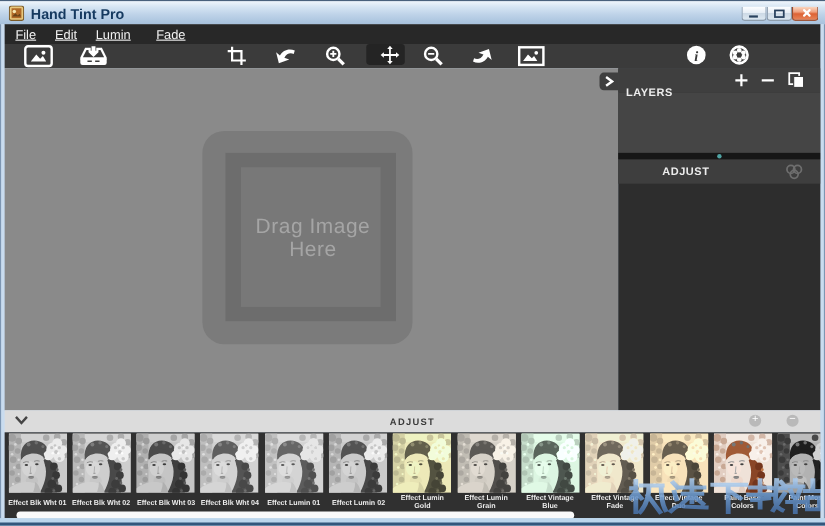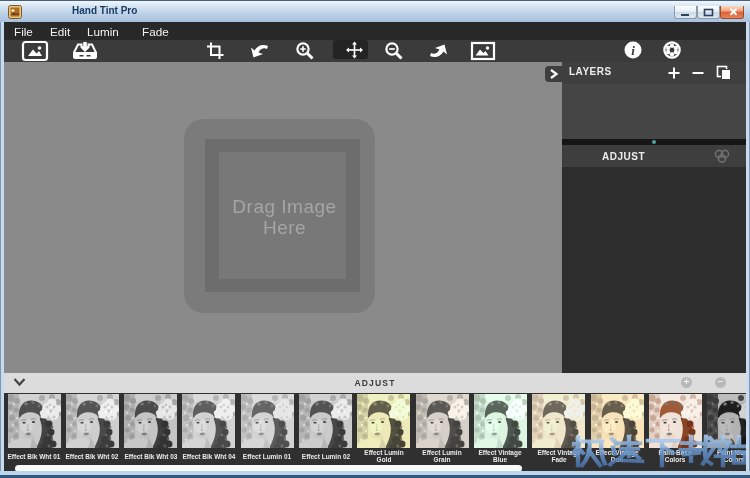--- a/index.html
+++ b/index.html
@@ -3,35 +3,35 @@
 <meta charset="utf-8">
 <style>
   html,body{margin:0;padding:0;}
   body{width:750px;height:478px;position:relative;overflow:hidden;
        font-family:"Liberation Sans",sans-serif;background:#c9dcef;}
   .abs{position:absolute;}
   
   #titlebar{left:0;top:0;width:750px;height:22px;
     background:linear-gradient(#f0f6fc 0%,#d6e5f3 25%,#bdd2e8 60%,#a7c1dc 100%);
     border-top:1px solid #49617c;box-sizing:border-box;}
-  #apptitle{left:28px;top:4.5px;font-size:10px;color:#15395f;font-weight:bold;margin-left:44px;}
+  #apptitle{left:28px;top:4.5px;font-size:13px;color:#15395f;font-weight:bold;}
   
   .wbtn{top:6px;height:13px;border:1px solid #8b99a8;border-top:none;
     border-radius:0 0 3px 3px;box-sizing:border-box;
     background:linear-gradient(#fdfeff 0%,#e8eff6 45%,#ccd9e5 50%,#dde8f1 100%);}
   #btn-close{left:720px;width:24px;
     background:linear-gradient(#fbd9c3 0%,#f0a280 40%,#dd6234 55%,#e8855a 100%);
     border-color:#9c4b2b;}
   
   #frame-l{left:0;top:22px;width:4px;height:453px;background:#c9dcef;border-left:1px solid #7d96b2;box-sizing:border-box;z-index:50;}
   #frame-r{left:746px;top:22px;width:4px;height:453px;background:#c9dcef;border-right:1px solid #7d96b2;box-sizing:border-box;z-index:50;}
   #frame-b{left:0;top:471px;width:750px;height:7px;background:#bcd6ec;border-bottom:3px solid #33567c;box-sizing:border-box;z-index:50;}
   
   #menubar{left:4px;top:22px;width:742px;height:18px;background:#282828;color:#f2f2f2;font-size:11.7px;}
-  .mi{top:3px;}
+  .mi{top:3px;text-decoration:underline;}
   
   #toolbar{left:4px;top:40px;width:742px;height:22px;background:#3b3b3b;}
   #movebox{left:333px;top:40px;width:35px;height:19px;background:#242424;border-radius:3px;}
   
   #canvas{left:4px;top:62px;width:558px;height:311px;background:#8a8a8a;}
   #dz-outer{left:184px;top:119px;width:191px;height:194px;background:#7b7b7b;border-radius:20px;}
   #dz-ring{left:205px;top:139px;width:155px;height:153px;background:#6d6d6d;}
   #dz-inner{left:219px;top:152px;width:127px;height:127px;background:#787878;}
   #dz-text{left:207px;top:196px;width:155px;text-align:center;font-size:19px;line-height:21px;
     color:#a5a5a5;letter-spacing:0.5px;}
@@ -164,21 +164,21 @@
   <div id="dz-ring" class="abs"></div>
   <div id="dz-inner" class="abs"></div>
   <div id="dz-text" class="abs">Drag Image<br>Here</div>
 
   <div id="panel" class="abs"></div>
   <div id="p-layers-h" class="abs"></div>
   <div id="p-layers-l" class="abs"></div>
   <div id="p-div" class="abs"></div>
   <div id="p-dot" class="abs"></div>
   <div id="p-adjust-h" class="abs"></div>
-  <span class="abs ptext" style="left:569px;top:66px">LAYERS</span>
+  <span class="abs ptext" style="left:569px;top:79px">LAYERS</span>
   <span class="abs ptext" style="left:602px;top:150.5px">ADJUST</span>
   <svg class="abs" style="left:660px;top:64px" width="80" height="18" viewBox="0 0 80 18">
     <path d="M14,3.5 V14.5 M8.5,9 H19.5" stroke="#fff" stroke-width="2"></path>
     <path d="M32.5,9 H43.5" stroke="#fff" stroke-width="2"></path>
     <g>
       <rect x="57.5" y="2.5" width="9" height="10" fill="none" stroke="#fff" stroke-width="1.6"></rect>
       <rect x="61.5" y="5.5" width="9" height="10" fill="#fff" stroke="#3f3f3f" stroke-width="1"></rect>
     </g>
   </svg>
   <svg class="abs" style="left:712px;top:148px" width="20" height="16" viewBox="0 0 20 16">

